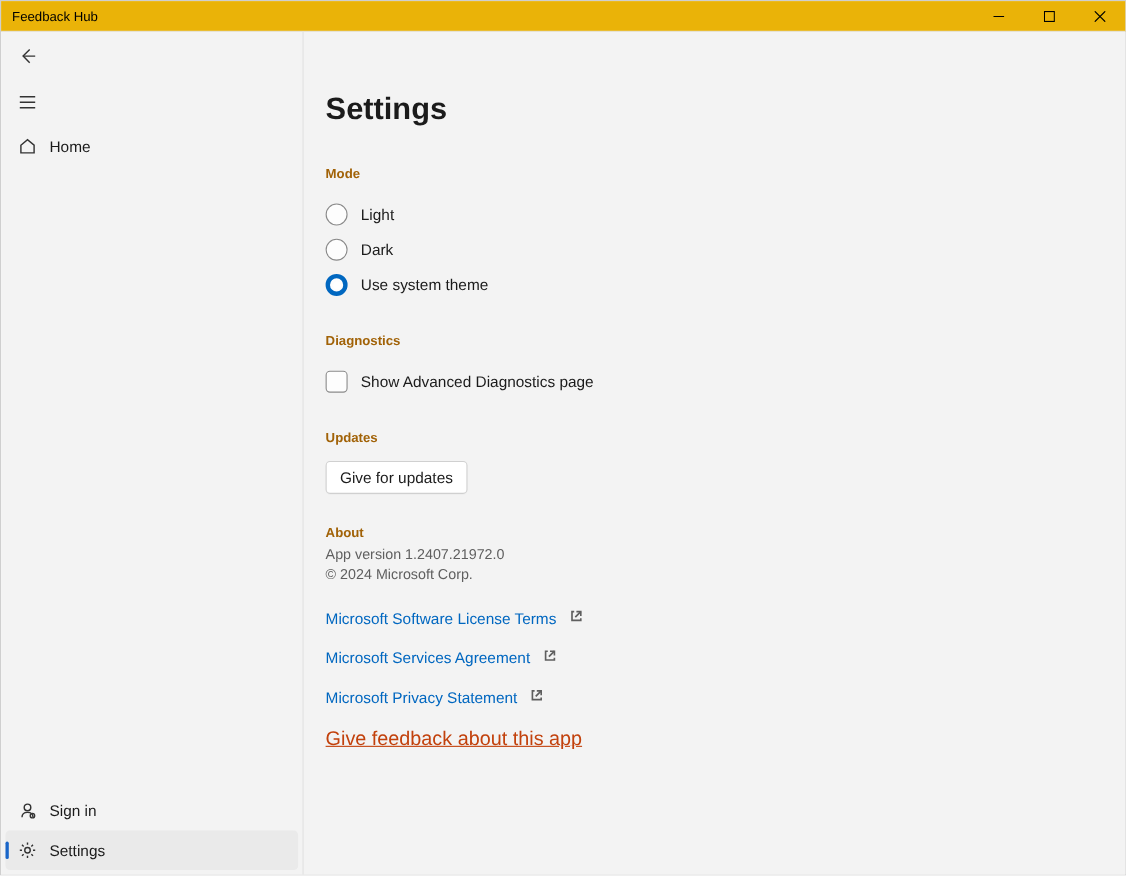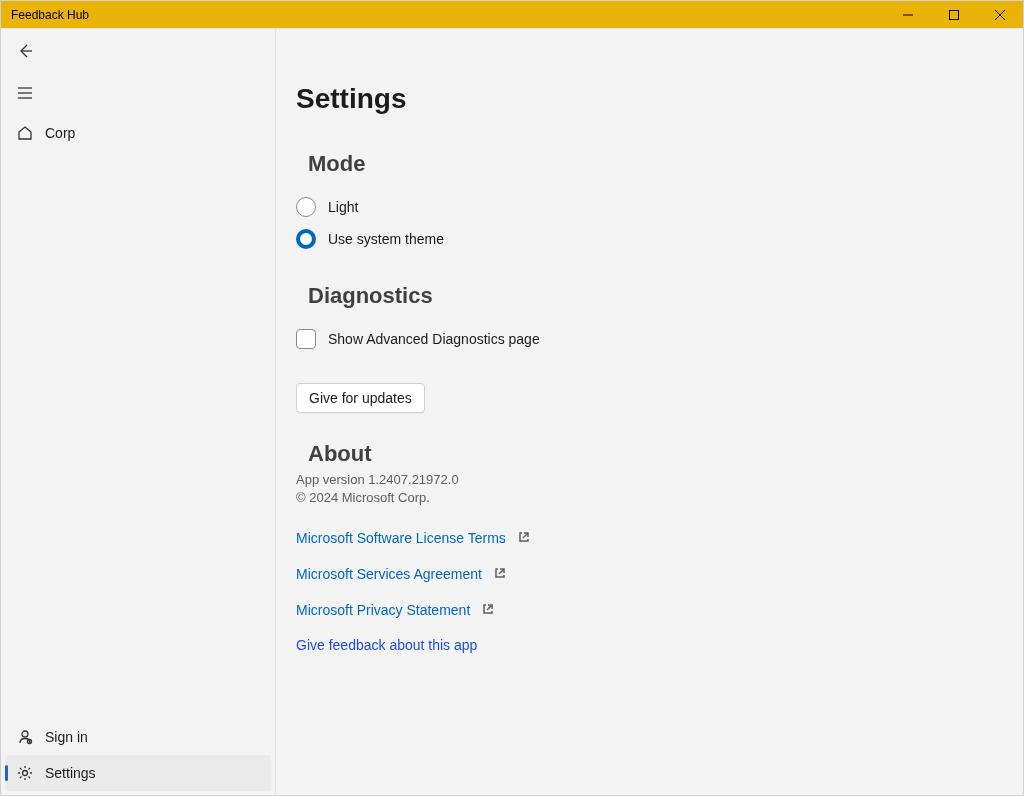--- a/index.html
+++ b/index.html
@@ -18,35 +18,35 @@
   .nav-item { display: flex; align-items: center; height: 36px; border-radius: 4px; padding: 0 8px; position: relative; }
   .nav-item .icon { width: 24px; display: flex; align-items: center; justify-content: center; }
   .nav-item .icon svg { width: 16px; height: 16px; stroke: #333; fill: none; stroke-width: 1.3; }
   .nav-item .label { font-size: 14px; color: #1b1b1b; margin-left: 8px; }
   .spacer { flex: 1; }
   .nav-bottom { padding: 0 4px 4px 4px; }
   .nav-item.active { background: #eaeaea; }
   .nav-item.active::before { content:""; position:absolute; left:0; top:10px; bottom:10px; width:3px; background:#1a66c9; border-radius:2px; }
   .main { flex: 1; padding: 54px 40px 40px 20px; overflow:auto; }
   .page-title { font-size: 28px; font-weight: 600; color: #1b1b1b; margin-bottom: 36px; }
-  .section-h { font-size: 22px; font-weight: 600; color: #404040; margin-bottom: 14px; margin-left: 12px; }
+  .section-h { font-size: 12px; font-weight: 600; color: #a16207; margin-bottom: 14px; }
   .radio-row { display:flex; align-items:center; height: 32px; }
   .radio { width:20px; height:20px; border:1px solid #8a8a8a; border-radius:50%; margin-right:12px; background:#fdfdfd; display:flex; align-items:center; justify-content:center; }
   .radio.checked { border:4px solid #0067c0; }
   .radio.checked .inner { width:7px; height:7px; border-radius:50%; background:#fff; }
   .radio-label { font-size:14px; color:#1b1b1b; }
   .section { margin-bottom: 28px; }
   .check-row { display:flex; align-items:center; height:32px; }
   .checkbox { width:20px; height:20px; border:1px solid #8a8a8a; border-radius:4px; margin-right:12px; background:#fdfdfd; }
   .btn { display:inline-block; background:#fff; border:1px solid #d0d0d0; border-radius:4px; padding:6px 12px; font-size:14px; color:#1b1b1b; box-shadow: 0 1px 0 rgba(0,0,0,0.02); }
   .about-sub { font-size:13px; color:#5f5f5f; line-height:1.4; }
   .link-row { display:flex; align-items:center; margin-top:18px; }
   .link { font-size:14px; color:#0067c0; margin-right:12px; }
   .ext-icon svg { width:12px; height:12px; stroke:#5f5f5f; fill:none; stroke-width:1.5; }
-  .feedback-link { font-size:14px; color:#1d4ed8; margin-top:18px; display:inline-block; }
+  .feedback-link { font-size:18px; color:#c2410c; text-decoration: underline; margin-top:18px; display:inline-block; }
 </style>
 </head>
 <body>
 
 <div class="window">
 
   <div class="titlebar">
     <div class="title-text">Feedback Hub</div>
     <div class="win-controls">
       <div class="win-btn">
@@ -85,21 +85,21 @@
           </svg>
       </div>
 
       <div class="nav-list">
         <div class="nav-item">
           <span class="icon">
             <svg viewBox="0 0 16 16">
                 <path d="M2 7 L8 2 L14 7 V14 H2 Z"></path>
               </svg>
           </span>
-          <span class="label">Corp</span>
+          <span class="label">Home</span>
         </div>
       </div>
 
       <div class="spacer"></div>
 
       <div class="nav-bottom">
         <div class="nav-item">
           <span class="icon">
             <svg viewBox="0 0 16 16">
                 <circle cx="8" cy="5" r="3"></circle>
@@ -124,36 +124,41 @@
     <div class="main">
       <h1 class="page-title">Settings</h1>
 
       <div class="section">
         <div class="section-h">Mode</div>
         <div class="radio-row">
           <span class="radio"></span>
           <span class="radio-label">Light</span>
         </div>
         <div class="radio-row">
+          <span class="radio"></span>
+          <span class="radio-label">Dark</span>
+        </div>
+        <div class="radio-row">
           <span class="radio checked">
               <span class="inner"></span>
             </span>
           <span class="radio-label">Use system theme</span>
         </div>
       </div>
 
       <div class="section">
         <div class="section-h">Diagnostics</div>
         <div class="check-row">
           <span class="checkbox"></span>
           <span class="radio-label">Show Advanced Diagnostics page</span>
         </div>
       </div>
 
       <div class="section">
+        <div class="section-h">Updates</div>
         <div class="btn">Give for updates</div>
       </div>
 
       <div class="section">
         <div class="section-h" style="margin-bottom:4px;">About</div>
         <div class="about-sub">App version 1.2407.21972.0</div>
         <div class="about-sub">© 2024 Microsoft Corp.</div>
 
         <div class="link-row" style="margin-top:22px;">
           <span class="link">Microsoft Software License Terms</span>

